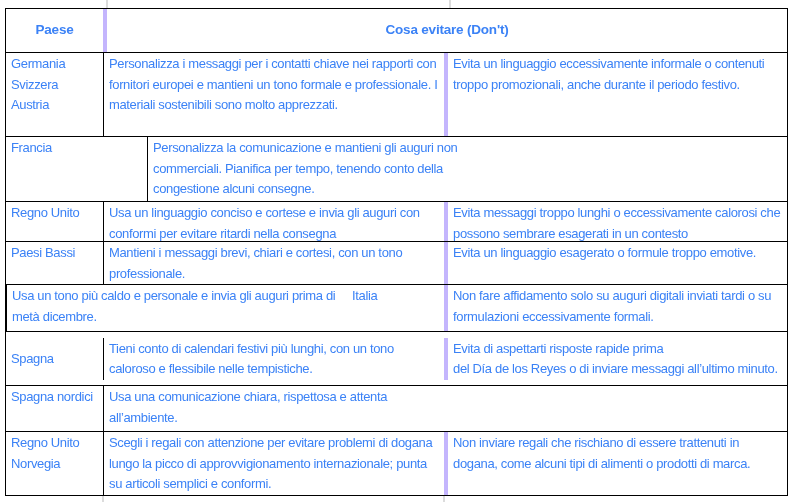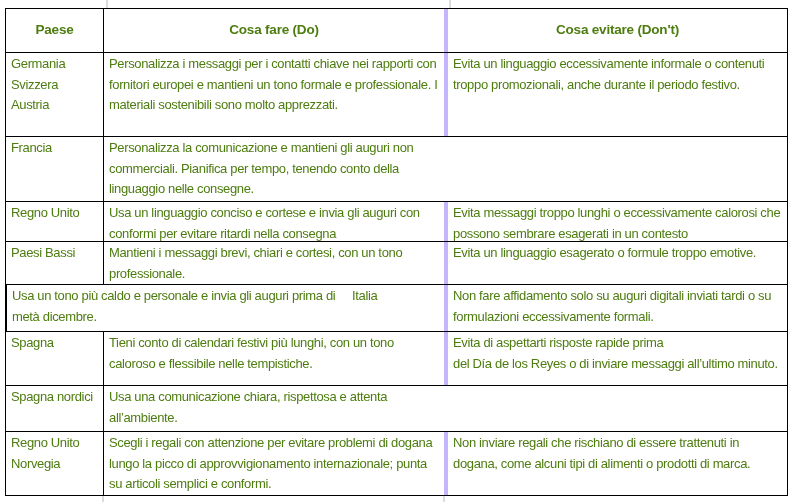--- a/index.html
+++ b/index.html
@@ -35,72 +35,71 @@
     overflow: hidden;
   }
   .row:first-child { border-top: none; }
   .cell {
     box-sizing: border-box;
     overflow: hidden;
     padding: 1px 3px 0 5px;
     font-size: 13px;
     line-height: 20.5px;
     letter-spacing: -0.35px;
-    color: #4d7c0f;
+    color: #3b82f6;
     white-space: pre-line;
   }
   .c1 { width: 97px; }
   .c2 { width: 341px; border-left: 1px solid #000; }
   .c3 { flex: 1; border-left: 4px solid #c4b5fd; }
 
   .hrow { height: 43px; }
   .hrow .cell {
     display: flex; align-items: center; justify-content: center;
     font-weight: bold; font-size: 13.5px; letter-spacing: -0.2px;
     padding: 0;
     text-align: center;
   }
   .r1 { height: 84px; }
-  .r2 { height: 65px; }
+  .r2 { height: 65px; gap: 44px; }
   .r3 { height: 40px; }
   .r4 { height: 43px; }
   .r5 { height: 47px; }
-  .r6 { height: 54px; }
+  .r6 { height: 54px; align-items: center; }
   .r7 { height: 46px; }
   .r8 { height: 64px; }
 </style>
 </head>
 <body>
 
 <div class="canvas">
 
   <div class="gmark t1"></div>
   <div class="gmark t2"></div>
   <div class="gmark b1"></div>
   <div class="gmark b2"></div>
 
   <div class="tbl">
 
     <div class="row hrow">
       <div class="cell c1">Paese</div>
-      <div class="cell c2">Cosa fare (Do)</div>
       <div class="cell c3">Cosa evitare (Don't)</div>
     </div>
 
     <div class="row r1">
       <div class="cell c1">Germania
 Svizzera
 Austria</div>
       <div class="cell c2">Personalizza i messaggi per i contatti chiave nei rapporti con fornitori europei e mantieni un tono formale e professionale. I materiali sostenibili sono molto apprezzati.</div>
       <div class="cell c3">Evita un linguaggio eccessivamente informale o contenuti troppo promozionali, anche durante il periodo festivo.</div>
     </div>
 
     <div class="row r2">
       <div class="cell c1">Francia</div>
-      <div class="cell c2">Personalizza la comunicazione e mantieni gli auguri non commerciali. Pianifica per tempo, tenendo conto della linguaggio nelle consegne.</div>
+      <div class="cell c2">Personalizza la comunicazione e mantieni gli auguri non commerciali. Pianifica per tempo, tenendo conto della congestione alcuni consegne.</div>
     </div>
 
     <div class="row r3">
       <div class="cell c1">Regno Unito</div>
       <div class="cell c2">Usa un linguaggio conciso e cortese e invia gli auguri con conformi per evitare ritardi nella consegna</div>
       <div class="cell c3">Evita messaggi troppo lunghi o eccessivamente calorosi che possono sembrare esagerati in un contesto</div>
     </div>
 
     <div class="row r4">
       <div class="cell c1">Paesi Bassi</div>

